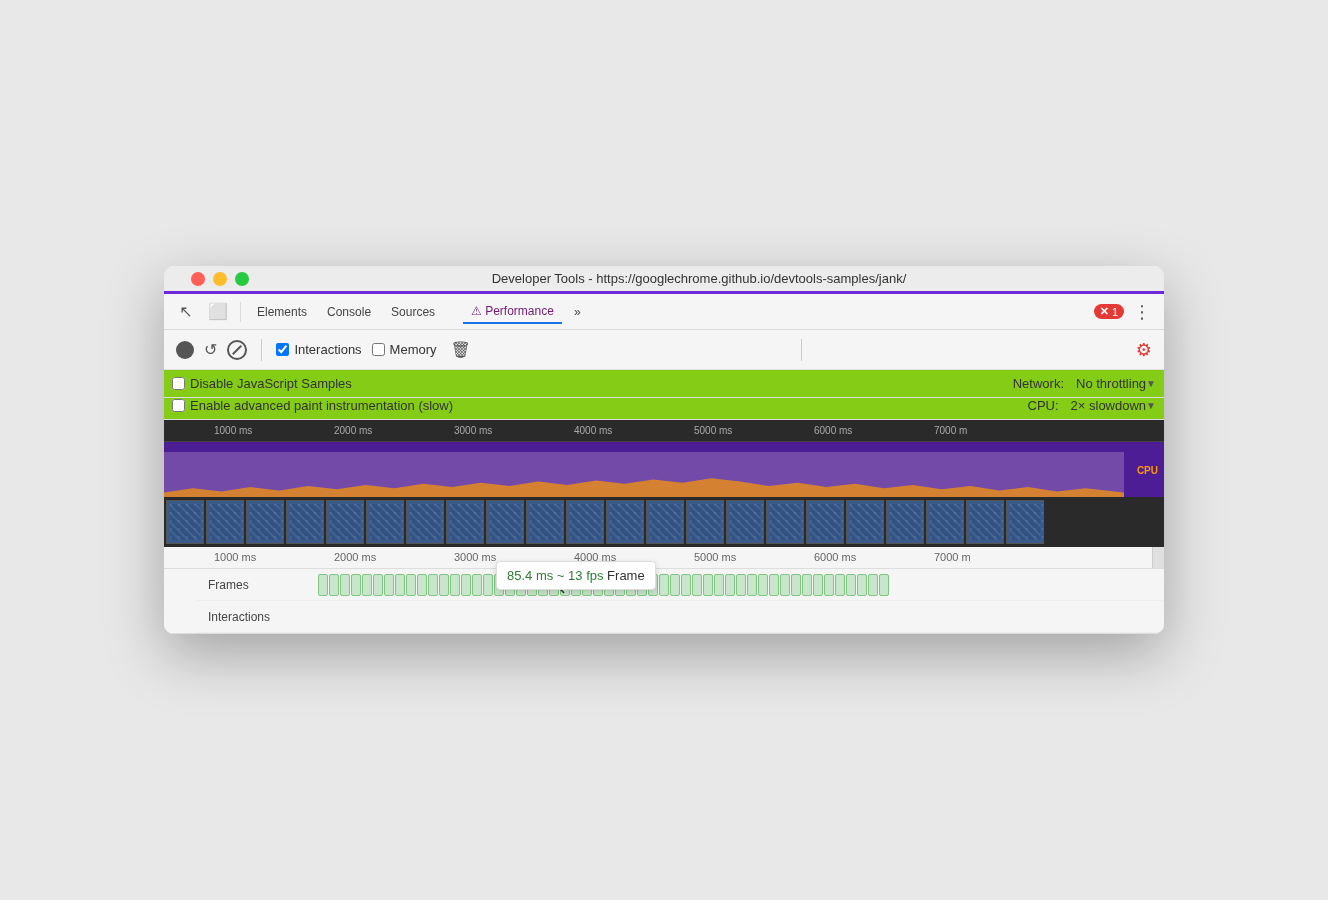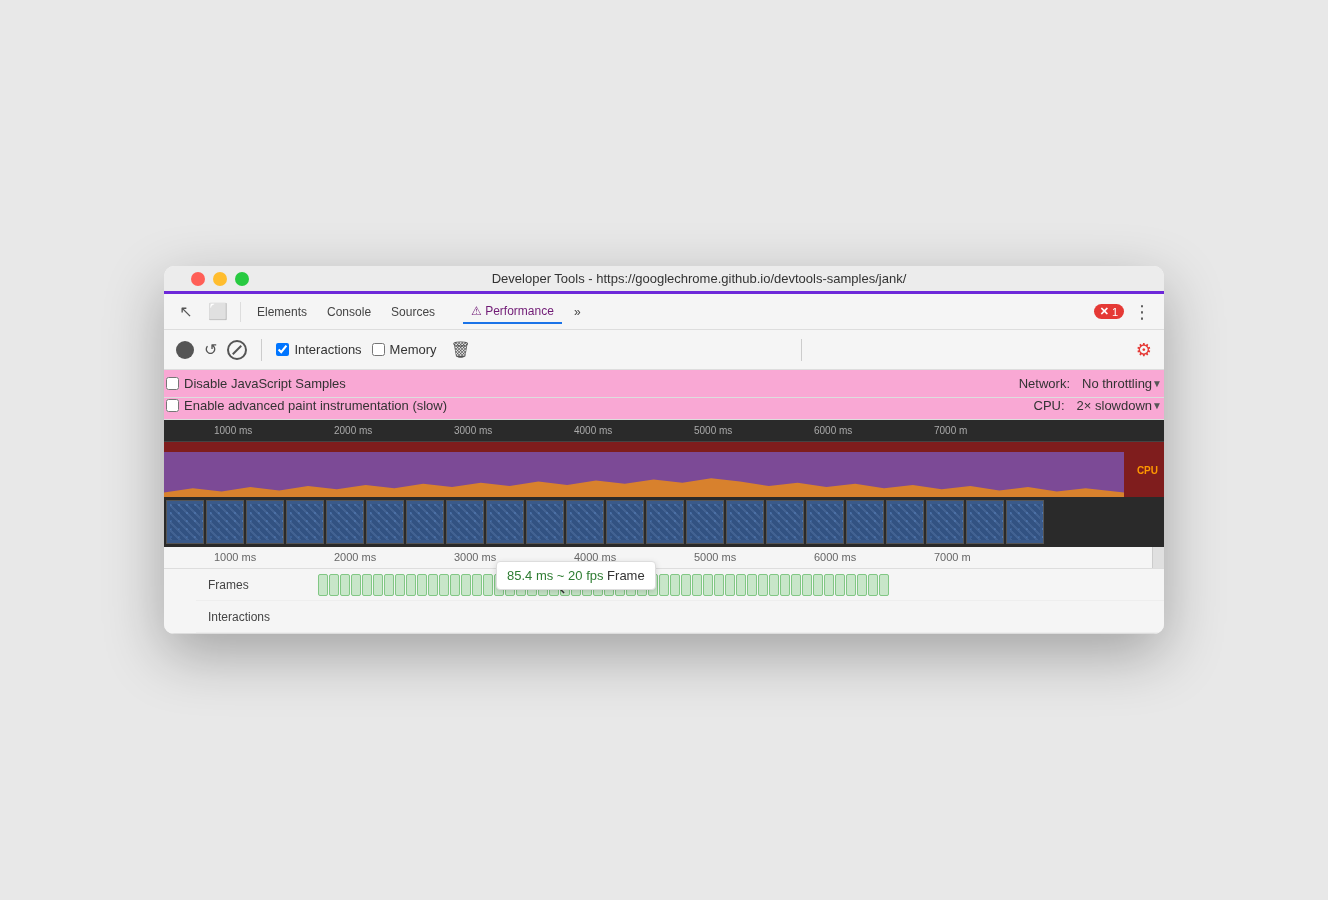--- a/index.html
+++ b/index.html
@@ -161,23 +161,23 @@
       cursor: pointer;
       margin-left: 4px;
     }
     .settings-icon {
       color: #e53935;
       font-size: 18px;
       cursor: pointer;
       margin-left: auto;
     }
     .options-bar {
-      background: #f9a8d4;
+      background: #84cc16;
       border-bottom: 1px solid #ddd;
-      padding: 6px 2px;
+      padding: 6px 8px;
       font-size: 13px;
       display: flex;
       align-items: center;
       gap: 20px;
     }
     .options-row {
       display: flex;
       align-items: center;
       gap: 8px;
     }
@@ -238,21 +238,21 @@
       position: absolute;
       top: 18px;
       left: 0;
       right: 40px;
       height: 3px;
       background: #4caf50;
       opacity: 0.7;
     }
     .cpu-track {
       height: 55px;
-      background: #7f1d1d;
+      background: #4c1d95;
       position: relative;
       overflow: hidden;
     }
     .cpu-label {
       position: absolute;
       right: 6px;
       top: 50%;
       transform: translateY(-50%);
       font-size: 10px;
       color: #ff9800;
@@ -683,21 +683,21 @@
             <div class="frame-block"></div>
             <div class="frame-block"></div>
             <div class="frame-block"></div>
             <div class="frame-block"></div>
           </div>
       </div>
 
       <div class="cursor-icon">↖</div>
 
       <div class="tooltip-bubble">
-        <span class="tooltip-fps">85.4 ms ~ 20 fps</span>
+        <span class="tooltip-fps">85.4 ms ~ 13 fps</span>
         <span class="tooltip-frame"> </span>
         <span class="tooltip-frame">Frame</span>
       </div>
     </div>
 
     <div class="track-row interactions-track">
       <div class="track-label">Interactions</div>
       <div class="track-content"></div>
     </div>
   </div>

